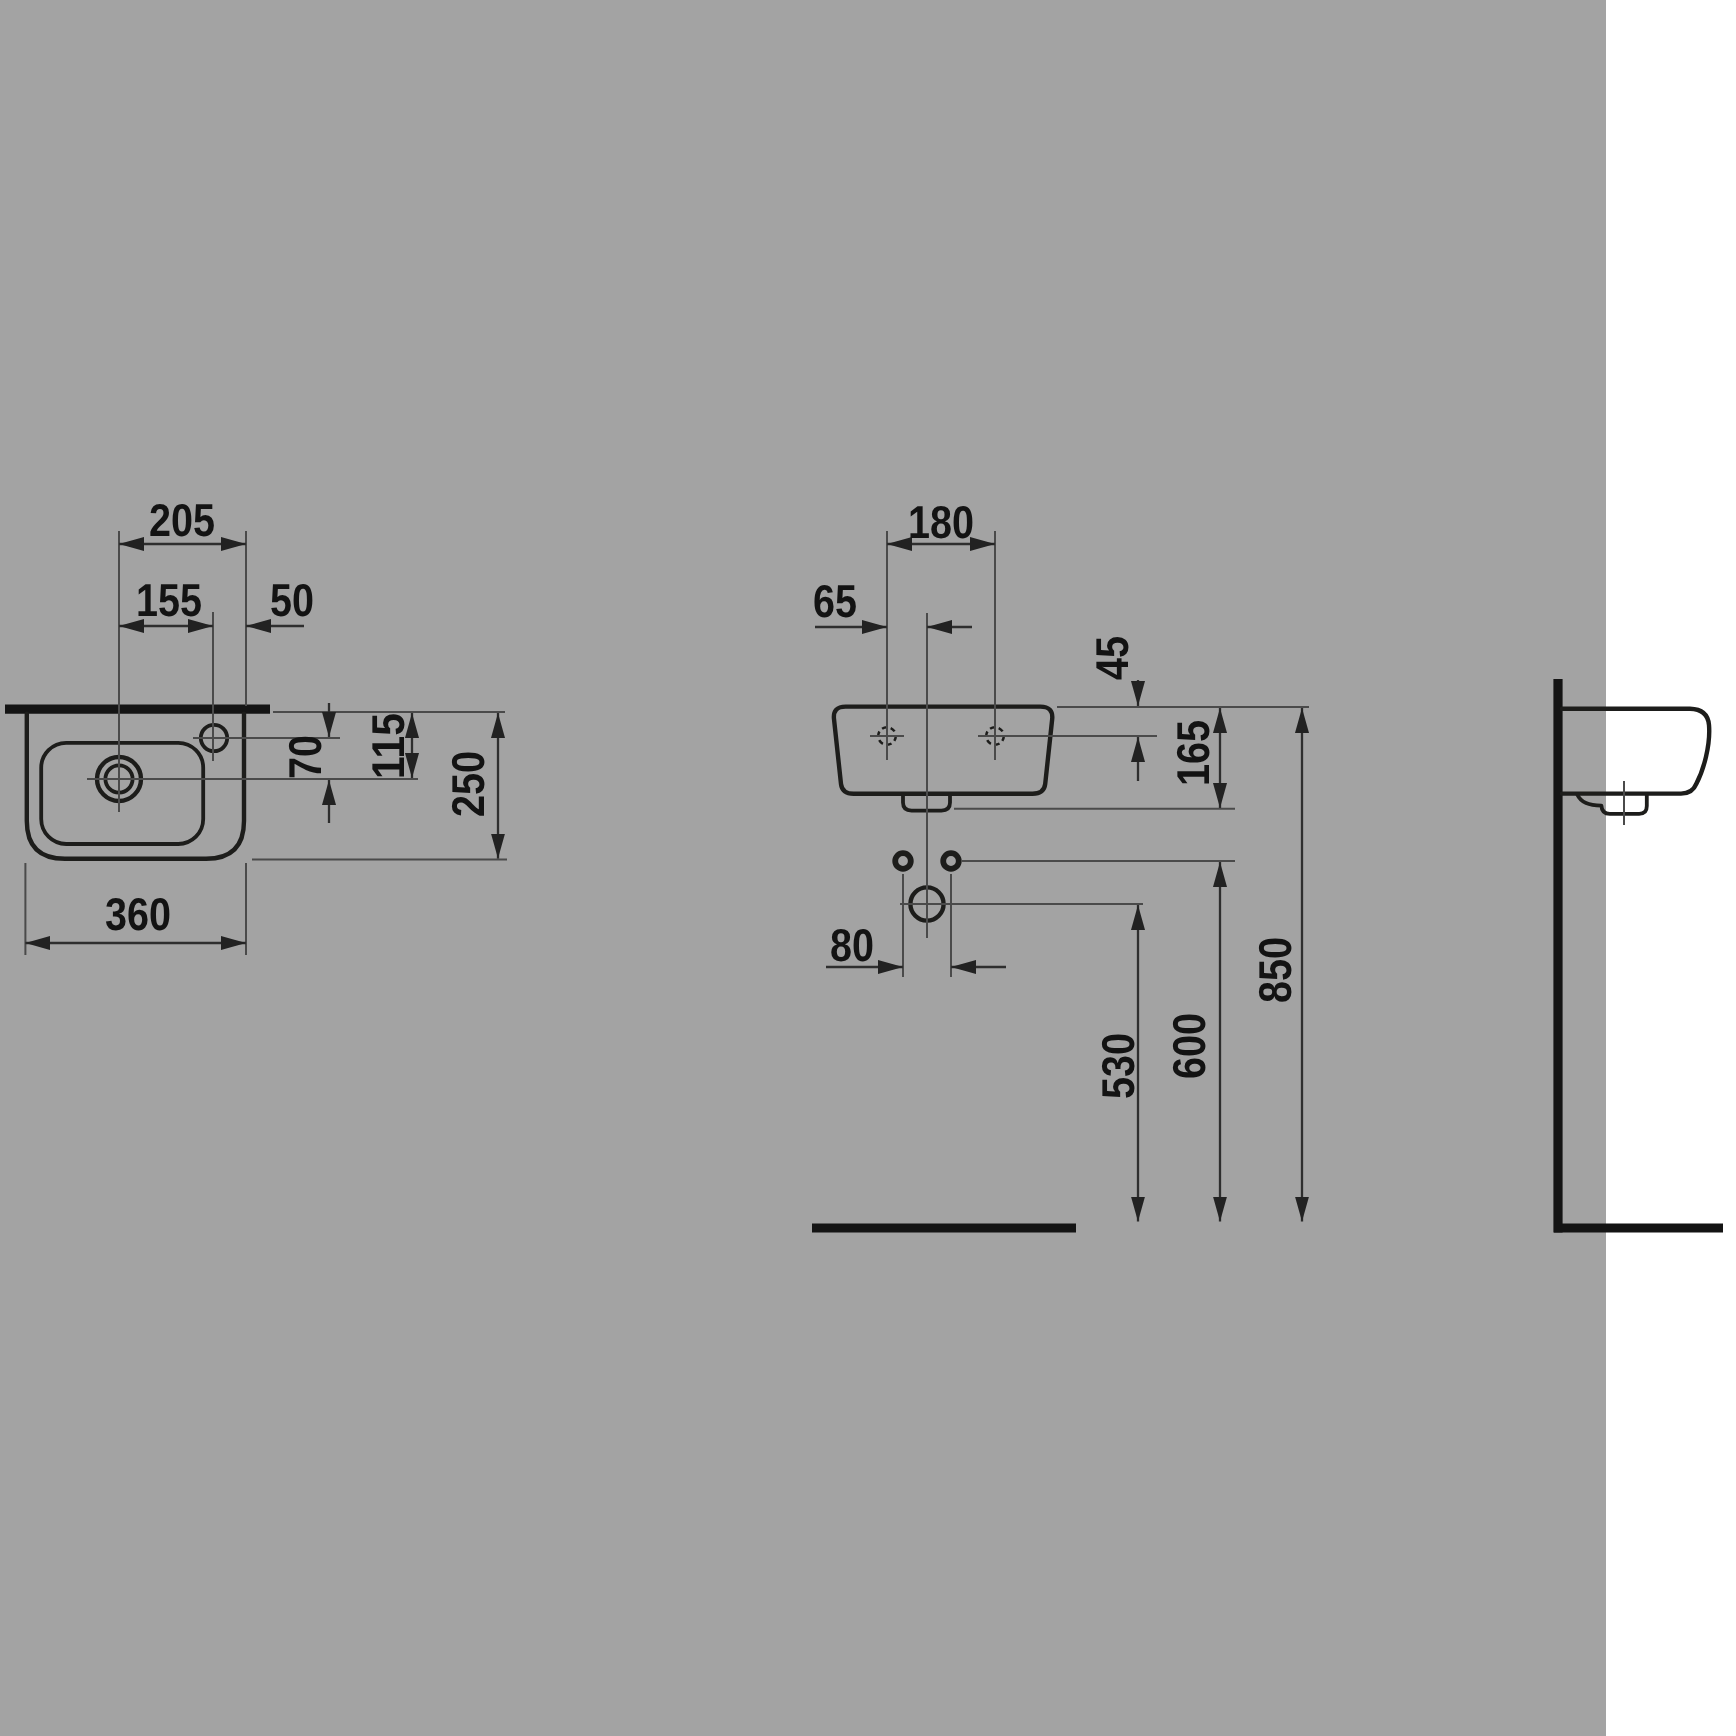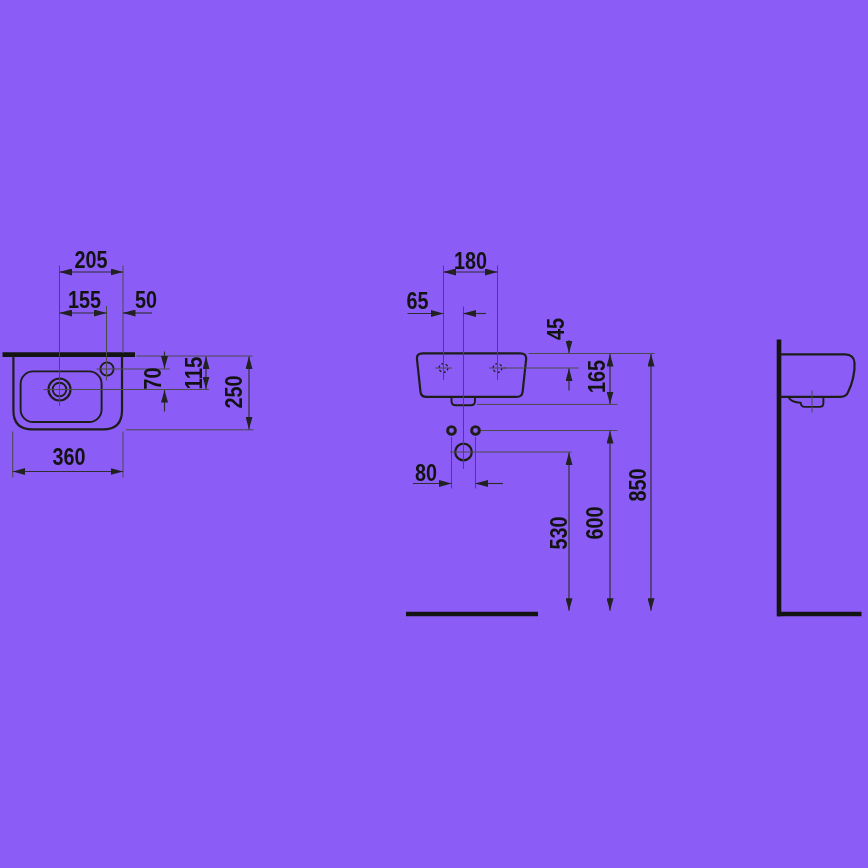--- a/index.html
+++ b/index.html
@@ -5,23 +5,23 @@
   html, body {
     margin: 0;
     padding: 0;
     background: #ffffff;
     width: 868px;
     height: 868px;
     overflow: hidden;
   }
   .canvas {
     position: relative;
-    width: 868px;
+    width: 803px;
     height: 868px;
-    background: #8b5cf6;
+    background: #a3a3a3;
   }
   svg { display: block; }
   .outline {
     fill: none;
     stroke: #1d1d1b;
     stroke-width: 2.2;
     stroke-linecap: round;
     stroke-linejoin: round;
   }
   .outline2 {

